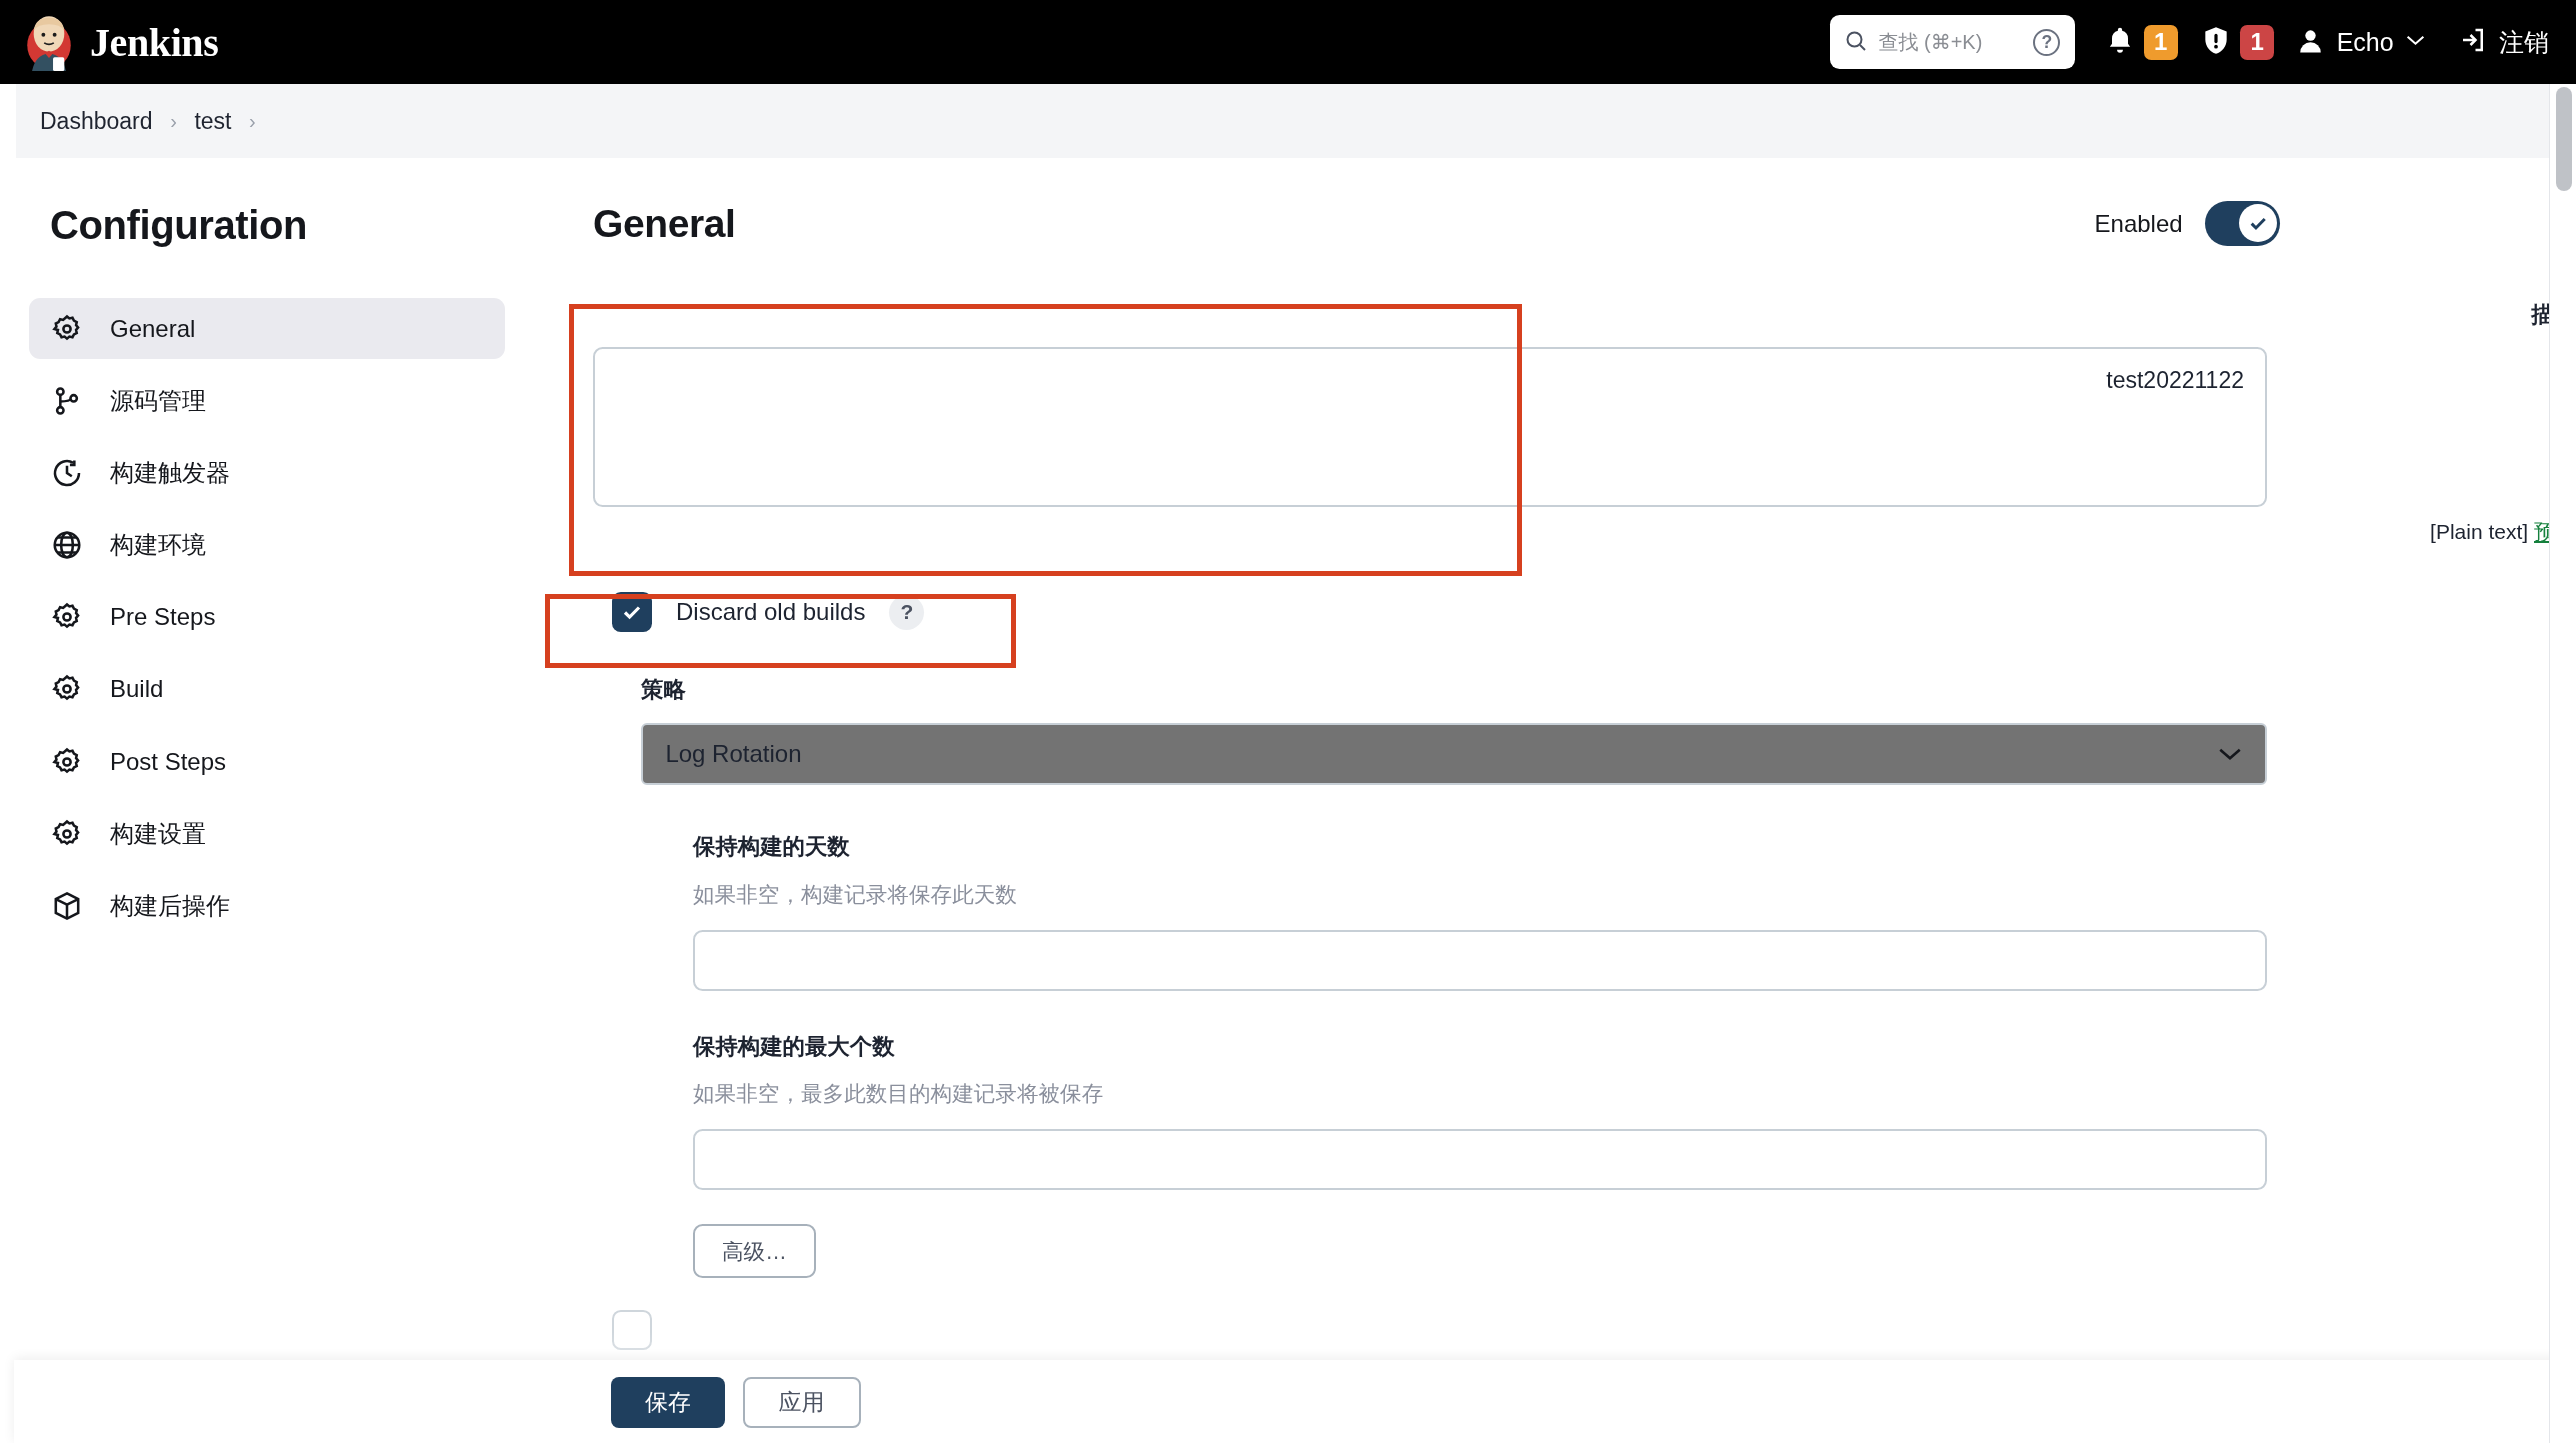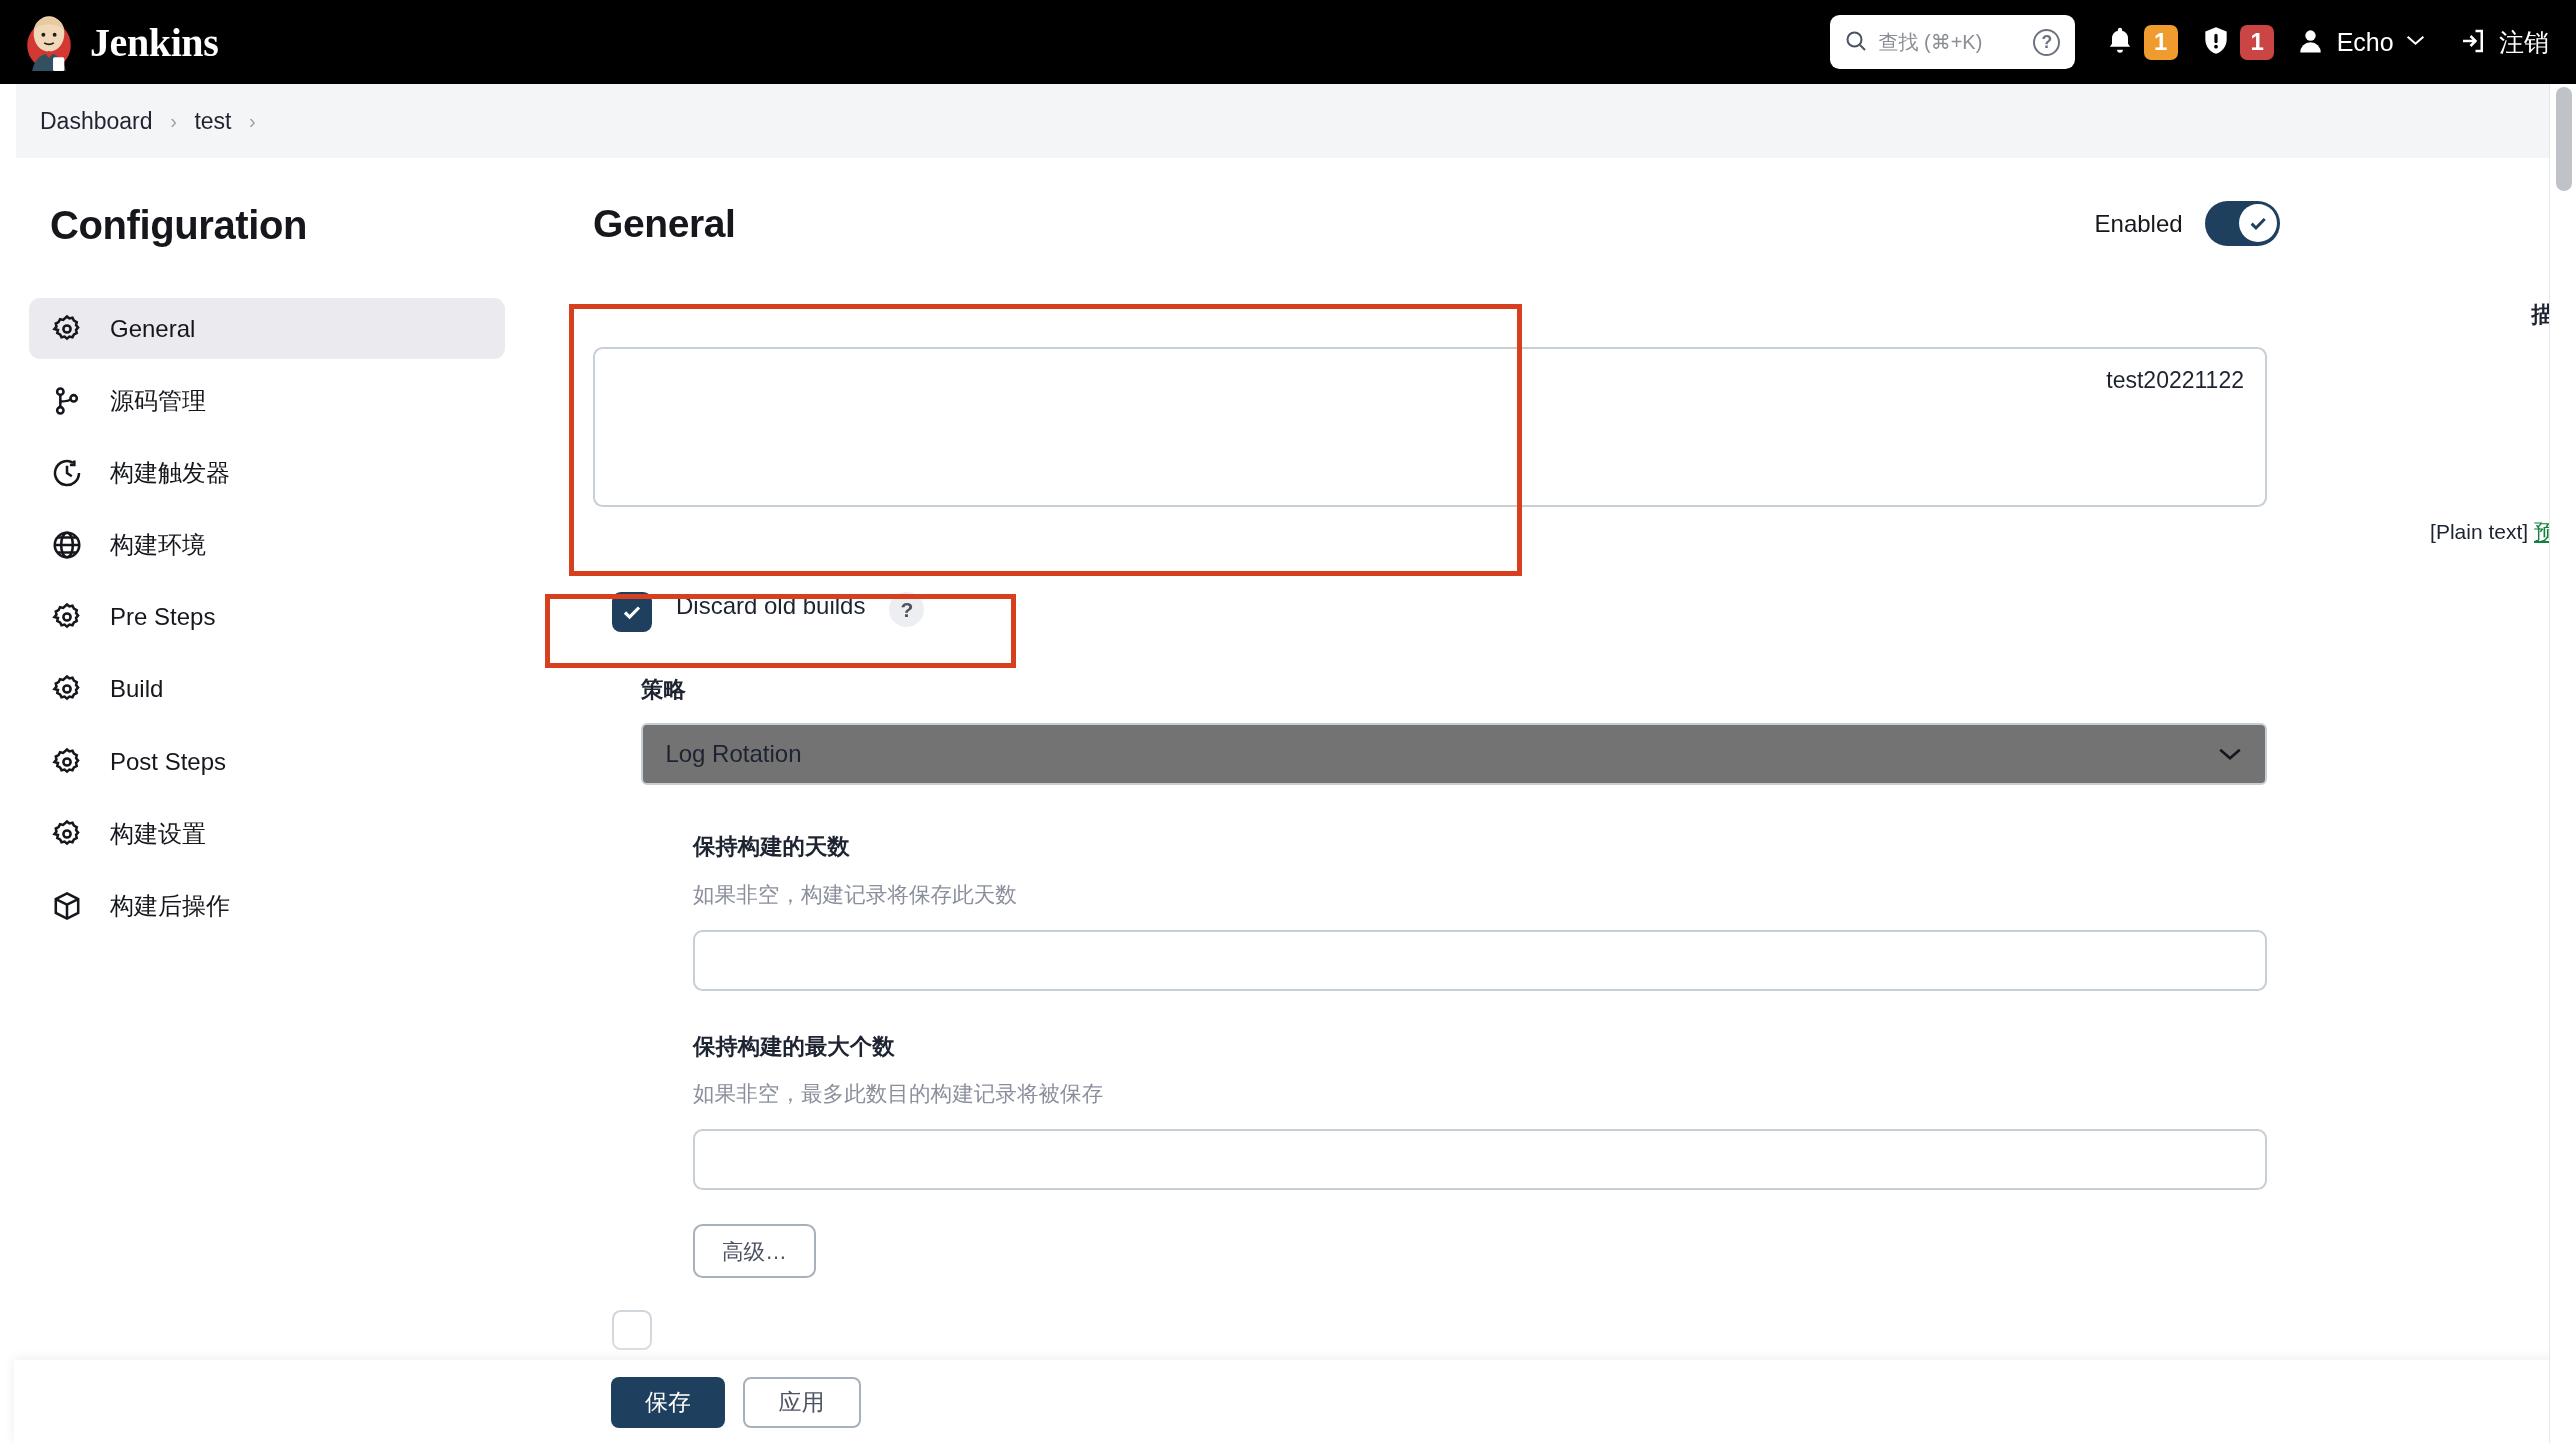--- a/index.html
+++ b/index.html
@@ -29,21 +29,21 @@
   .help-circle { width:27px; height:27px; border:2.1px solid #6b7280; border-radius:50%;
       display:flex; align-items:center; justify-content:center; color:#6b7280; font-size:17.6px; font-weight:bold; }
   .hdr-icon-group { display:flex; align-items:center; gap:8px; margin-right:22.4px; }
   .badge { min-width:34px; height:35px; border-radius:7.2px; color:#fff; font-size:24px; font-weight:bold;
       display:flex; align-items:center; justify-content:center; padding:0 6.4px; }
   .badge.orange { background:#ef9b2d; }
   .badge.red { background:#cc4545; }
   .user-area { display:flex; align-items:center; gap:11.2px; margin-right:32px; }
   .user-name { color:#fff; font-size:25px; }
   .chev { color:#fff; font-size:17.6px; }
-  .logout { display:flex; align-items:center; gap:11.2px; }
+  .logout { display:flex; align-items:center; gap:11.2px;font-family:Liberation Mono, monospace; }
   .logout-label { color:#fff; font-size:25px; }
 
   
   .crumbs {
     position:absolute; top:84px; left:16px; width:2576px; height:74px;
     background:#f4f5f7; display:flex; align-items:center; padding-left:24px; gap:17.6px;
   }
   .crumb { font-size:23px; color:#1f2430; }
   .crumb-sep { font-size:20px; color:#9aa0ab; }
 
@@ -79,21 +79,21 @@
   .textarea {
     width:1674px; height:160px; border:2.4px solid #c7cfd6; border-radius:9.6px;
     padding:17.6px 21px; font-size:23px; color:#1d2330; background:#fff;
   }
   .plaintext-row { margin-top:11.2px; font-size:21px; color:#1d2330; }
   .link { color:#15803d; text-decoration:underline; }
 
   
   .annot { position:absolute; border:5.6px solid #d6401f; pointer-events:none; }
 
-  .cb-row { display:flex; gap:24px; }
+  .cb-row { display:flex; align-items:center; gap:24px; }
   .cb {
     width:40px; height:40px; border-radius:8.8px; background:#1f3f5e;
     display:flex; align-items:center; justify-content:center; flex:none;
   }
   .cb.empty { background:#fff; border:2.4px solid #c7cfd6; }
   .cb-label { font-size:24px; color:#1d2330; }
   .qmark {
     width:35px; height:35px; border-radius:50%; background:#eceef1; color:#4b5261;
     font-size:21px; font-weight:bold; display:flex; align-items:center; justify-content:center;
   }

